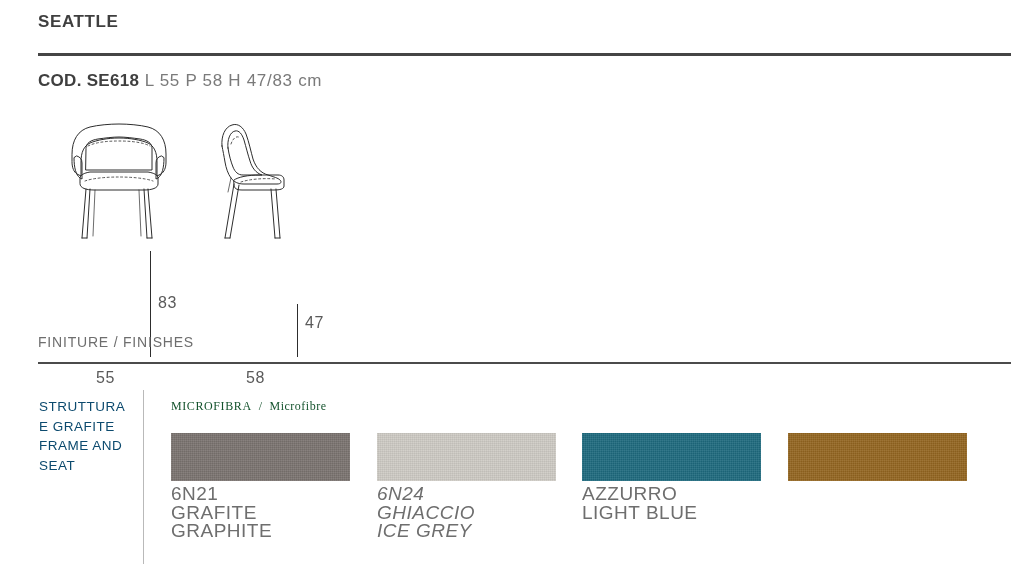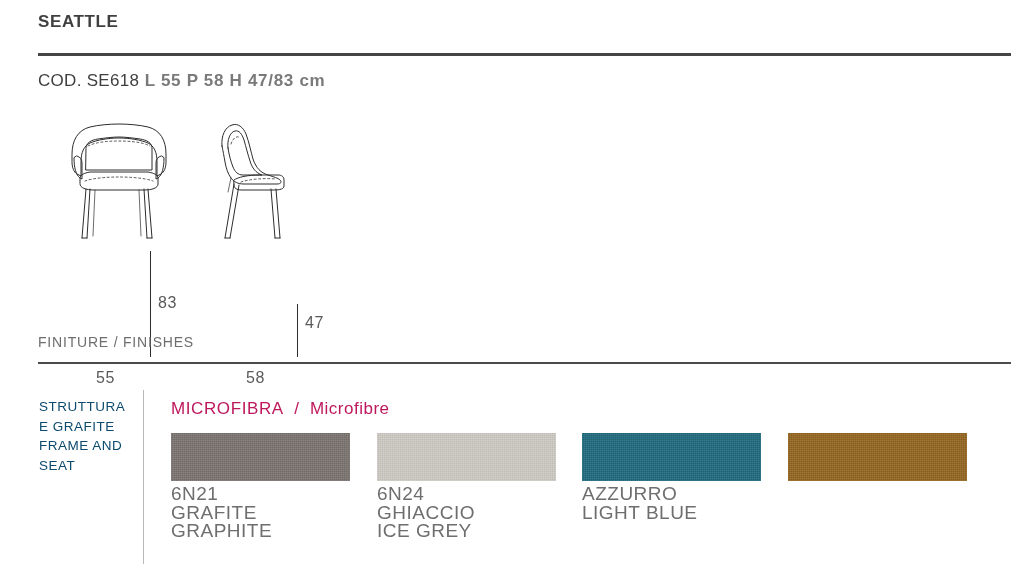--- a/index.html
+++ b/index.html
@@ -41,27 +41,27 @@
   }
   .cod-line {
     position: absolute;
     left: 38px;
     top: 71px;
     font-size: 17px;
     color: #6b6b6b;
     white-space: nowrap;
   }
   .cod-line .cod-strong {
-    font-weight: normal;
+    font-weight: bold;
     color: #3f3f3f;
     letter-spacing: 0.3px;
     margin-top: 47px;
   }
   .cod-line .cod-dims {
-    font-weight: bold;
+    font-weight: normal;
     color: #7a7a7a;
     letter-spacing: 0.7px;
   }
 
   
   .drawings {
     position: absolute;
     left: 0;
     top: 118px;
     width: 1011px;
@@ -133,24 +133,25 @@
     top: 390px;
     width: 1px;
     height: 174px;
     background: #b9b9b9;
   }
 
   .material-label {
     position: absolute;
     left: 171px;
     top: 399px;
-    font-size: 17px;
-    color: #be185d;
+    font-size: 12px;
+    color: #14532d;
     letter-spacing: 0.5px;
     white-space: nowrap;
+    font-family: Liberation Serif, serif;
   }
   .material-label .mat-it { letter-spacing: 0.6px; }
   .material-label .mat-en { }
 
   .swatch-row {
     position: absolute;
     left: 0;
     top: 433px;
     width: 1011px;
     height: 131px;
@@ -307,21 +308,21 @@
 
     <div class="swatch-cell" style="left:171px;">
       <div class="swatch-chip" style="background-color: rgb(122, 115, 111);"></div>
       <div class="swatch-caption">
         <div>6N21</div>
         <div>GRAFITE</div>
         <div>GRAPHITE</div>
       </div>
     </div>
 
-    <div class="swatch-cell" style="left:377px;">
+    <div class="swatch-cell" style="left:377px;font-style:italic;">
       <div class="swatch-chip" style="background-color: rgb(205, 202, 196);"></div>
       <div class="swatch-caption">
         <div>6N24</div>
         <div>GHIACCIO</div>
         <div>ICE GREY</div>
       </div>
     </div>
 
     <div class="swatch-cell" style="left:582px;">
       <div class="swatch-chip" style="background-color: rgb(30, 106, 126);"></div>

